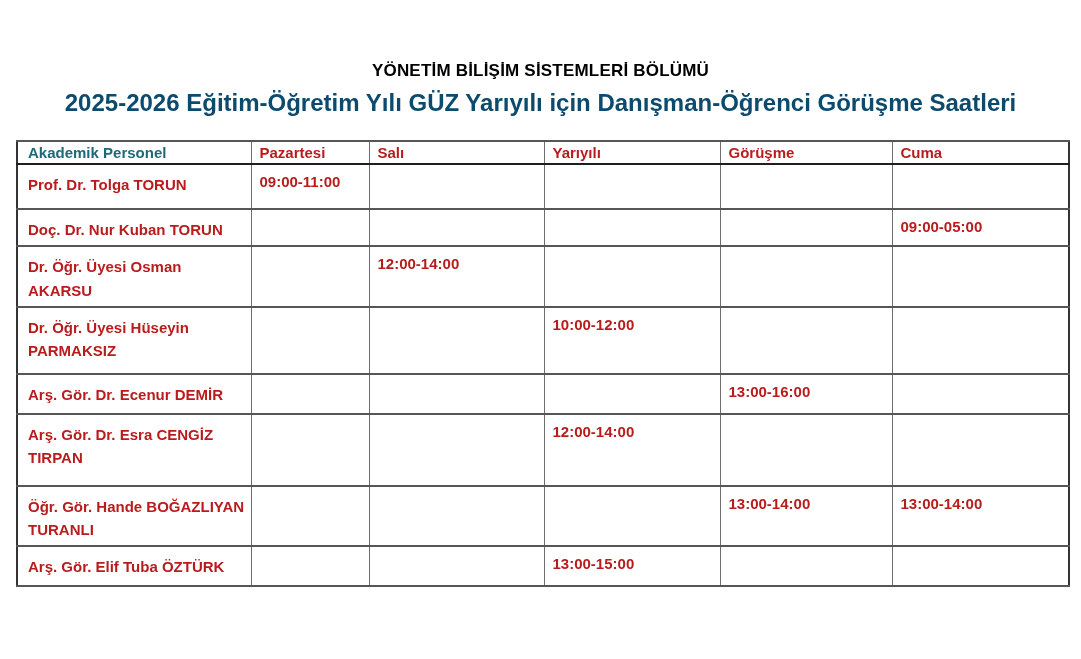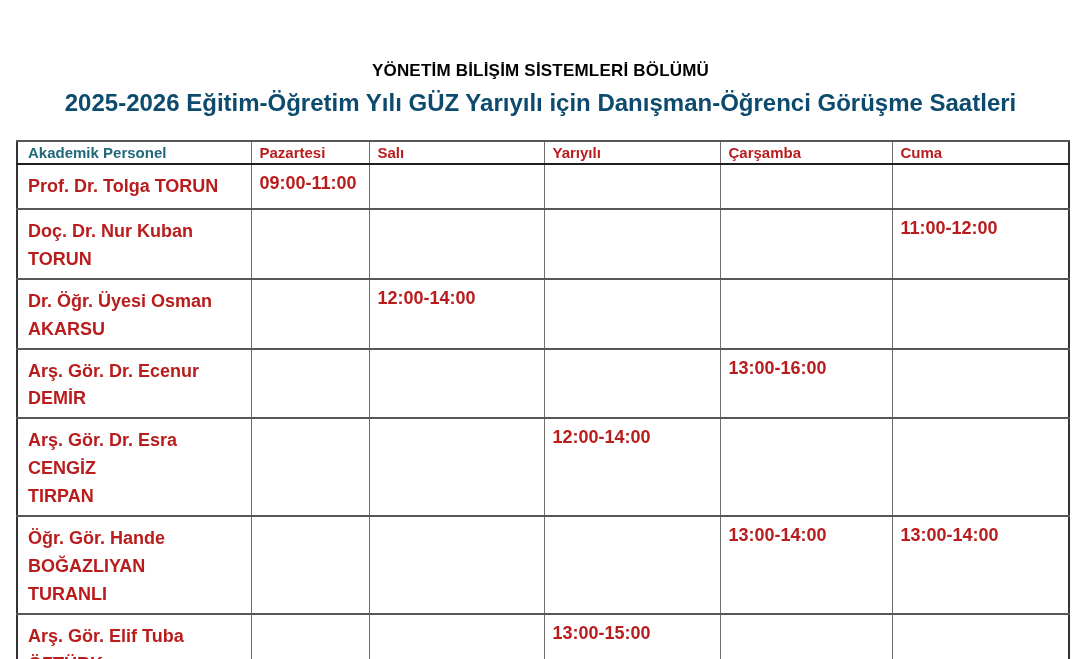--- a/index.html
+++ b/index.html
@@ -44,21 +44,21 @@
   .schedule thead th {
     border-bottom: 2px solid #1f1f1f;
     font-size: 15px;
     padding: 2px 6px 2px 8px;
   }
   .schedule thead th.c-name {
     color: #206878;
     padding-left: 10px;
   }
   .schedule td {
-    font-size: 18px;
+    font-size: 15px;
     padding: 8px 6px 4px 8px;
   }
   .schedule td.name {
     padding-left: 10px;
     white-space: pre-line;
     line-height: 1.55;
   }
 </style>
 </head>
 <body>
@@ -76,46 +76,55 @@
       <col style="width:176px">
         <col style="width:172px">
         <col style="width:177px">
     </colgroup>
     <thead>
       <tr style="height:22px">
         <th class="c-name">Akademik Personel</th>
         <th>Pazartesi</th>
         <th>Salı</th>
         <th>Yarıyılı</th>
-        <th>Çarşamba</th>
+        <th>Görüşme</th>
         <th>Cuma</th>
       </tr>
     </thead>
     <tbody>
       <tr style="height:45px">
         <td class="name">Prof. Dr. Tolga TORUN</td>
         <td>09:00-11:00</td>
         <td></td>
         <td></td>
         <td></td>
         <td></td>
       </tr>
       <tr style="height:32px">
         <td class="name">Doç. Dr. Nur Kuban TORUN</td>
         <td></td>
         <td></td>
         <td></td>
         <td></td>
-        <td>11:00-12:00</td>
+        <td>09:00-05:00</td>
       </tr>
       <tr style="height:54px">
         <td class="name">Dr. Öğr. Üyesi Osman AKARSU</td>
         <td></td>
         <td>12:00-14:00</td>
         <td></td>
+        <td></td>
+        <td></td>
+      </tr>
+      <tr style="height:67px">
+        <td class="name">Dr. Öğr. Üyesi Hüseyin
+PARMAKSIZ</td>
+        <td></td>
+        <td></td>
+        <td>10:00-12:00</td>
         <td></td>
         <td></td>
       </tr>
       <tr style="height:40px">
         <td class="name">Arş. Gör. Dr. Ecenur DEMİR</td>
         <td></td>
         <td></td>
         <td></td>
         <td>13:00-16:00</td>
         <td></td>

